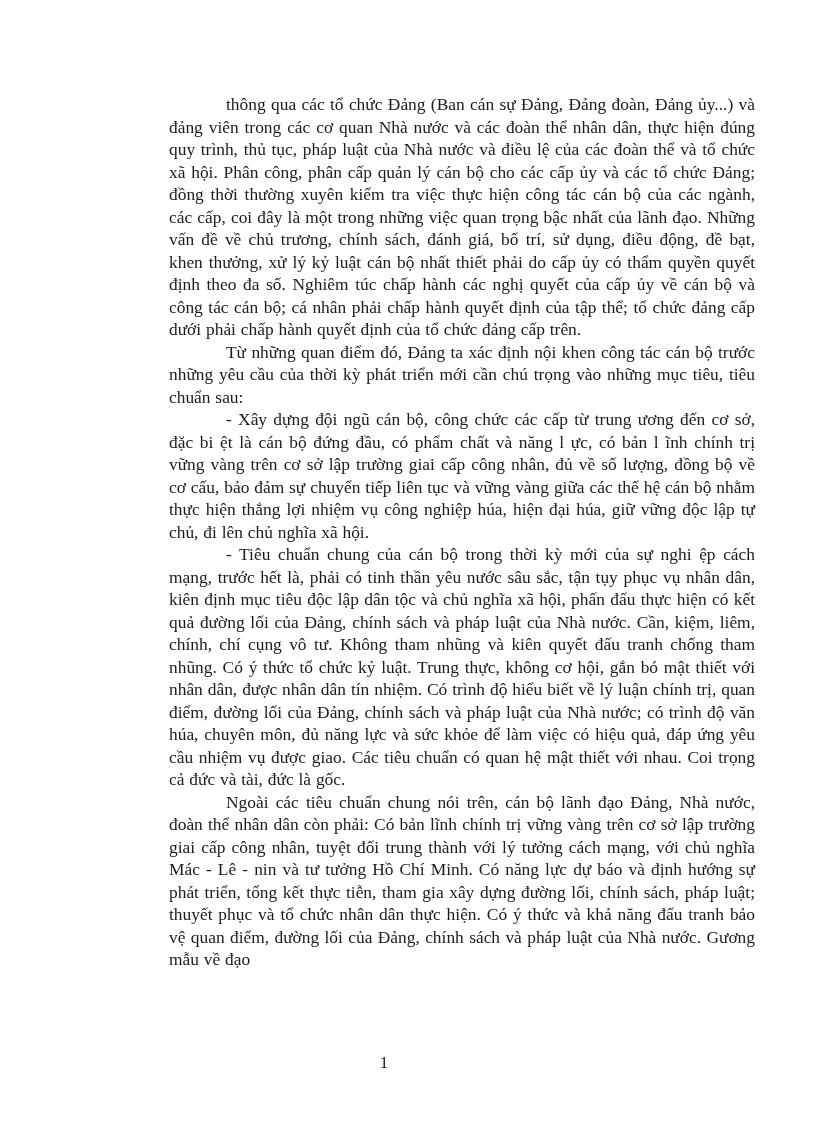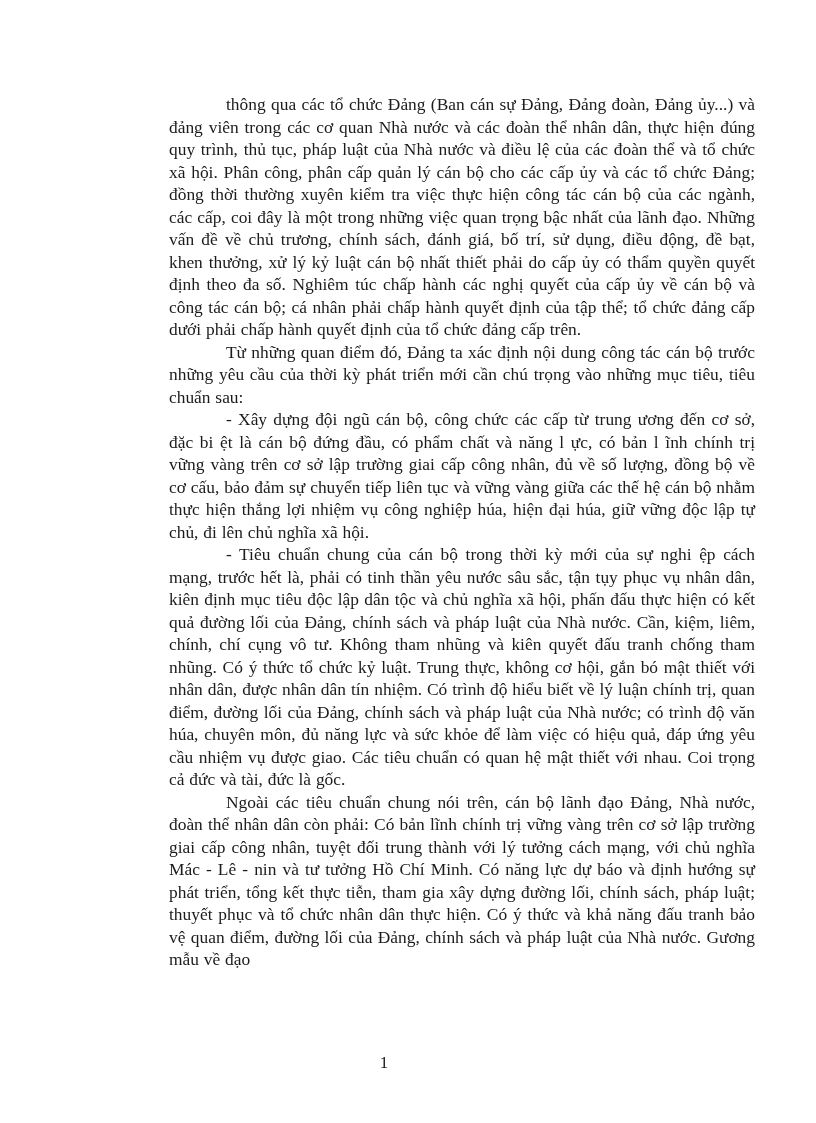--- a/index.html
+++ b/index.html
@@ -44,21 +44,21 @@
     font-size: 17px;
     line-height: 22px;
   }
 </style>
 </head>
 <body>
 
 <div class="page">
   <div class="content">
     <p>thông qua các tổ chức Đảng (Ban cán sự Đảng, Đảng đoàn, Đảng ủy...) và đảng viên trong các cơ quan Nhà nước và các đoàn thể nhân dân, thực hiện đúng quy trình, thủ tục, pháp luật của Nhà nước và điều lệ của các đoàn thể và tổ chức xã hội. Phân công, phân cấp quản lý cán bộ cho các cấp ủy và các tổ chức Đảng; đồng thời thường xuyên kiểm tra việc thực hiện công tác cán bộ của các ngành, các cấp, coi đây là một trong những việc quan trọng bậc nhất của lãnh đạo. Những vấn đề về chủ trương, chính sách, đánh giá, bố trí, sử dụng, điều động, đề bạt, khen thưởng, xử lý kỷ luật cán bộ nhất thiết phải do cấp ủy có thẩm quyền quyết định theo đa số. Nghiêm túc chấp hành các nghị quyết của cấp ủy về cán bộ và công tác cán bộ; cá nhân phải chấp hành quyết định của tập thể; tổ chức đảng cấp dưới phải chấp hành quyết định của tổ chức đảng cấp trên.</p>
-    <p>Từ những quan điểm đó, Đảng ta xác định nội dung công tác cán bộ trước những yêu cầu của thời kỳ phát triển mới cần chú trọng vào những mục tiêu, tiêu chuẩn sau:</p>
+    <p>Từ những quan điểm đó, Đảng ta xác định nội khen công tác cán bộ trước những yêu cầu của thời kỳ phát triển mới cần chú trọng vào những mục tiêu, tiêu chuẩn sau:</p>
     <p>- Xây dựng đội ngũ cán bộ, công chức các cấp từ trung ương đến cơ sở, đặc bi ệt là cán bộ đứng đầu, có phẩm chất và năng l ực, có bản l ĩnh chính trị vững vàng trên cơ sở lập trường giai cấp công nhân, đủ về số lượng, đồng bộ về cơ cấu, bảo đảm sự chuyển tiếp liên tục và vững vàng giữa các thế hệ cán bộ nhằm thực hiện thắng lợi nhiệm vụ công nghiệp húa, hiện đại húa, giữ vững độc lập tự chủ, đi lên chủ nghĩa xã hội.</p>
     <p>- Tiêu chuẩn chung của cán bộ trong thời kỳ mới của sự nghi ệp cách mạng, trước hết là, phải có tinh thần yêu nước sâu sắc, tận tụy phục vụ nhân dân, kiên định mục tiêu độc lập dân tộc và chủ nghĩa xã hội, phấn đấu thực hiện có kết quả đường lối của Đảng, chính sách và pháp luật của Nhà nước. Cần, kiệm, liêm, chính, chí cụng vô tư. Không tham nhũng và kiên quyết đấu tranh chống tham nhũng. Có ý thức tổ chức kỷ luật. Trung thực, không cơ hội, gắn bó mật thiết với nhân dân, được nhân dân tín nhiệm. Có trình độ hiểu biết về lý luận chính trị, quan điểm, đường lối của Đảng, chính sách và pháp luật của Nhà nước; có trình độ văn húa, chuyên môn, đủ năng lực và sức khỏe để làm việc có hiệu quả, đáp ứng yêu cầu nhiệm vụ được giao. Các tiêu chuẩn có quan hệ mật thiết với nhau. Coi trọng cả đức và tài, đức là gốc.</p>
     <p>Ngoài các tiêu chuẩn chung nói trên, cán bộ lãnh đạo Đảng, Nhà nước, đoàn thể nhân dân còn phải: Có bản lĩnh chính trị vững vàng trên cơ sở lập trường giai cấp công nhân, tuyệt đối trung thành với lý tưởng cách mạng, với chủ nghĩa Mác - Lê - nin và tư tưởng Hồ Chí Minh. Có năng lực dự báo và định hướng sự phát triển, tổng kết thực tiễn, tham gia xây dựng đường lối, chính sách, pháp luật; thuyết phục và tổ chức nhân dân thực hiện. Có ý thức và khả năng đấu tranh bảo vệ quan điểm, đường lối của Đảng, chính sách và pháp luật của Nhà nước. Gương mẫu về đạo</p>
   </div>
   <div class="footer">
     <span>1</span>
   </div>
 </div>
 
 </body></html>

